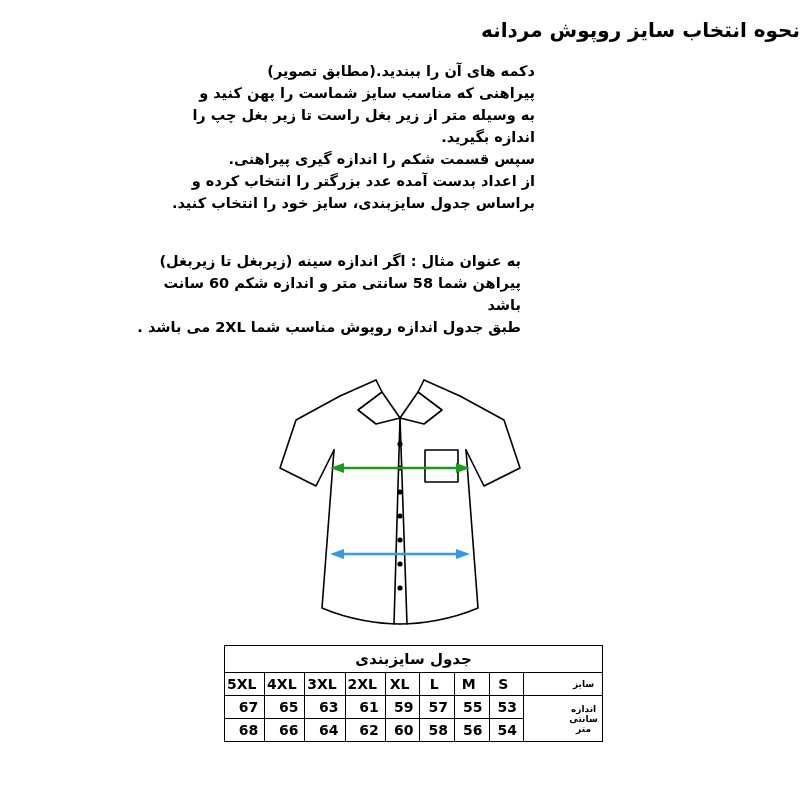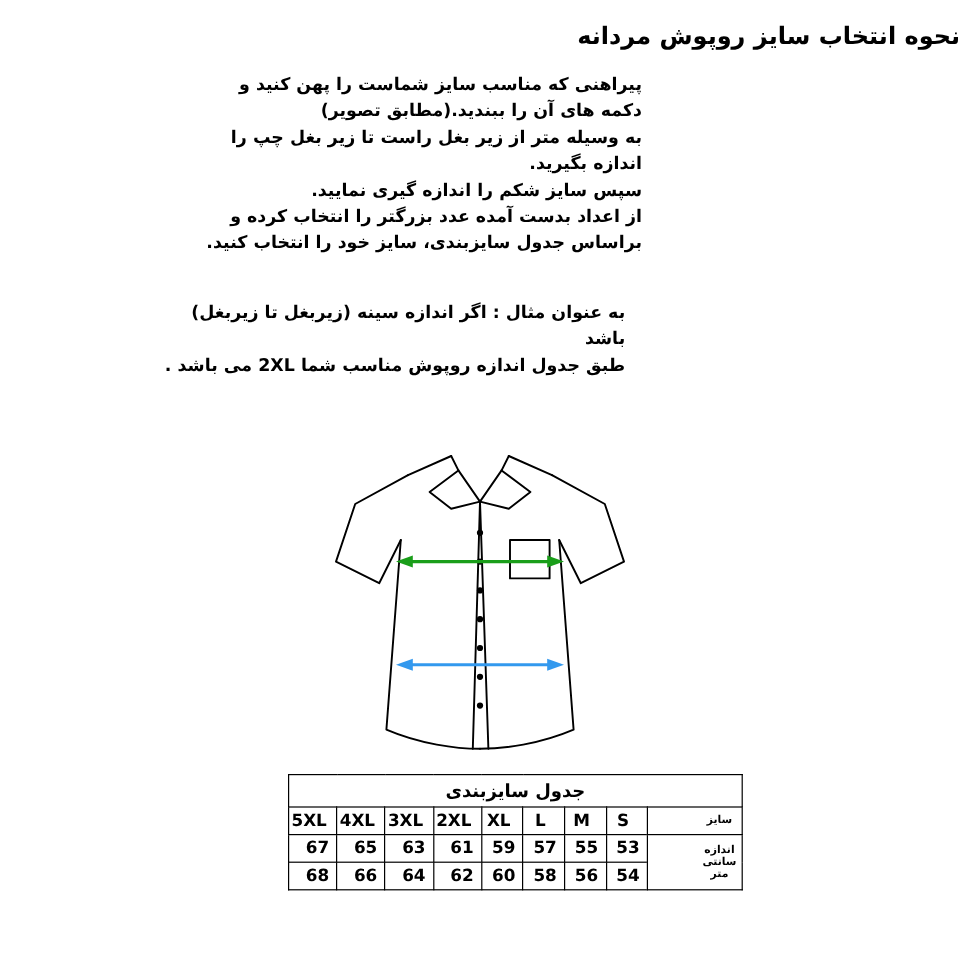--- a/index.html
+++ b/index.html
@@ -54,21 +54,21 @@
     top: 358px;
     left: 270px;
     width: 260px;
     height: 275px;
   }
 
   
   .size-table {
     position: absolute;
     top: 645px;
-    left: 240px;
+    left: 224px;
     width: 379px;
     border-collapse: collapse;
     direction: rtl;
     font-size: 13px;
   }
   .size-table td, .size-table th {
     border: 1px solid #000;
     text-align: center;
     padding: 0;
     height: 22px;
@@ -98,31 +98,32 @@
   }
 </style>
 </head>
 <body>
 
 <div class="page">
 
   <div class="title">نحوه انتخاب سایز روپوش مردانه</div>
 
   <div class="text-block para-1">
+    <span class="para-line">دکمه های آن را ببندید.(مطابق تصویر)</span>
     <span class="para-line">پیراهنی که مناسب سایز شماست را پهن کنید و</span>
-    <span class="para-line">دکمه های آن را ببندید.(مطابق تصویر)</span>
     <span class="para-line">به وسیله متر از زیر بغل راست تا زیر بغل چپ را</span>
     <span class="para-line">اندازه بگیرید.</span>
-    <span class="para-line">سپس سایز شکم را اندازه گیری نمایید.</span>
+    <span class="para-line">سپس قسمت شکم را اندازه گیری پیراهنی.</span>
     <span class="para-line">از اعداد بدست آمده عدد بزرگتر را انتخاب کرده و</span>
     <span class="para-line">براساس جدول سایزبندی، سایز خود را انتخاب کنید.</span>
   </div>
 
   <div class="text-block para-2">
     <span class="para-line">به عنوان مثال : اگر اندازه سینه (زیربغل تا زیربغل)</span>
+    <span class="para-line">پیراهن شما 58 سانتی متر و اندازه شکم 60 سانت</span>
     <span class="para-line">باشد</span>
     <span class="para-line">طبق جدول اندازه روپوش مناسب شما 2XL می باشد .</span>
   </div>
 
   <div class="shirt-wrap">
     <svg width="260" height="275" viewBox="0 0 260 275" xmlns="http://www.w3.org/2000/svg">
       <g fill="none" stroke="#000" stroke-width="1.6" stroke-linejoin="round" stroke-linecap="round">
 
         <path d="M70 38 L26 62 L10 110 L46 128 L64 92"></path>
 

